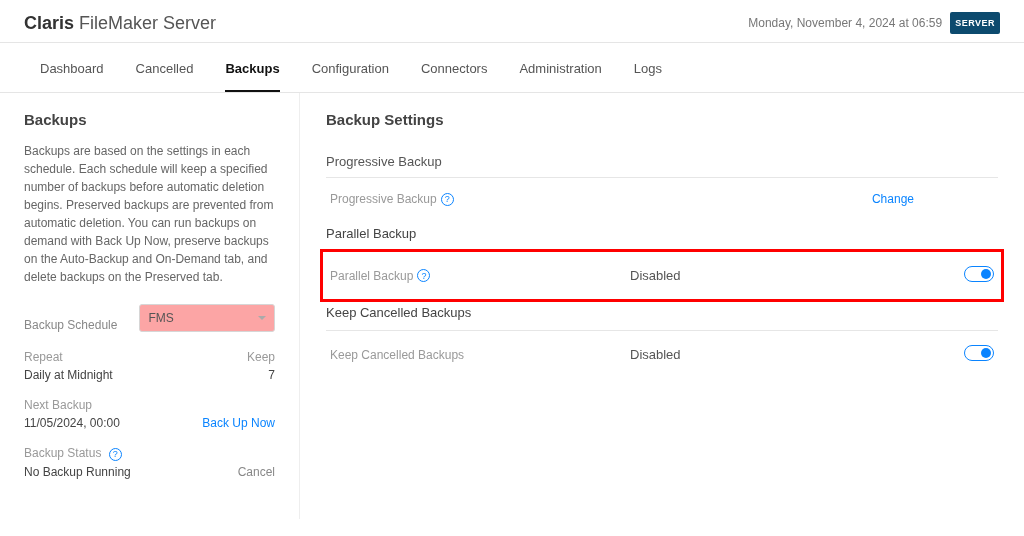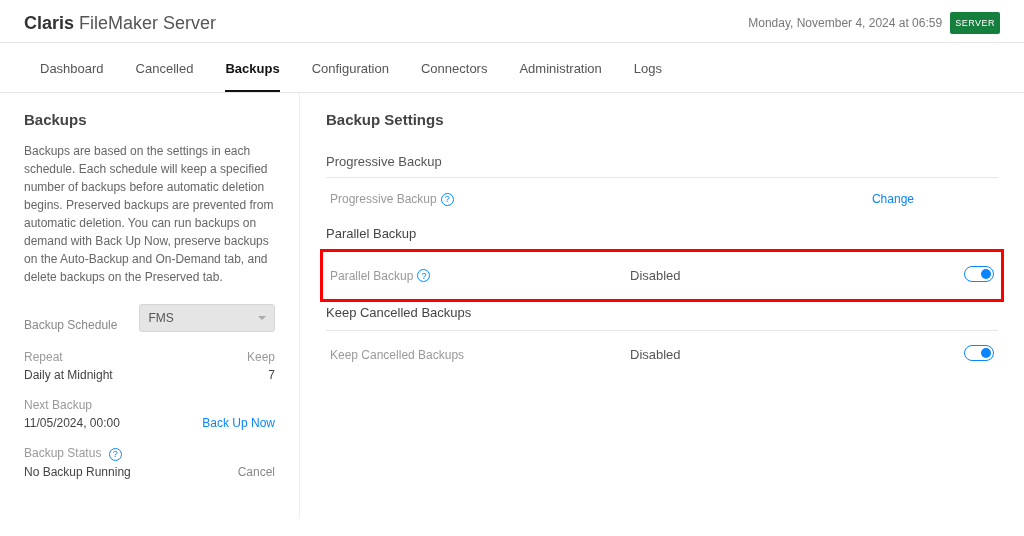--- a/index.html
+++ b/index.html
@@ -17,21 +17,21 @@
     justify-content: space-between;
     align-items: center;
     padding: 12px 24px 8px 24px;
     border-bottom: 1px solid #e5e5e5;
   }
   .brand { font-size: 18px; color: #333; }
   .brand .bold { font-weight: 700; }
   .brand .light { font-weight: 300; color: #555; }
   .header-right { display:flex; align-items:center; gap:8px; color:#777; font-size:12px; }
   .server-badge {
-    background:#15803d; color:#fff; font-size:9px; font-weight:400;
+    background:#0c4a6e; color:#fff; font-size:9px; font-weight:700;
     padding:6px 5px; border-radius:2px; letter-spacing:0.5px;
   }
   .tabs {
     display:flex; gap:32px; padding: 0 40px;
     border-bottom:1px solid #e5e5e5;
     font-size:13px;
   }
   .tab {
     padding:18px 0 14px 0; color:#555; cursor:pointer;
     border-bottom:2px solid transparent;
@@ -43,21 +43,21 @@
     padding: 18px 24px;
     border-right:1px solid #eee;
   }
   .sidebar h2 { font-size:15px; font-weight:600; color:#444; margin-bottom:14px; }
   .sidebar p { font-size:12px; color:#666; line-height:1.5; margin-bottom:18px; }
   .row-inline { display:flex; align-items:flex-end; gap:22px; margin-bottom:18px; }
   .label-muted { font-size:12px; color:#888; }
   .select {
     flex:1; border:1px solid #d6d6d6; border-radius:3px;
     padding:6px 24px 6px 8px; font-size:12px; color:#555;
-    background:#e5e5e5; position:relative; cursor:pointer;
+    background:#fca5a5; position:relative; cursor:pointer;
   }
   .select::after {
     content:""; position:absolute; right:8px; top:50%;
     width:0;height:0;border-left:4px solid transparent;
     border-right:4px solid transparent;border-top:4px solid #aaa;
     transform:translateY(-50%);
   }
   .kv { display:flex; justify-content:space-between; align-items:flex-start; margin-bottom:4px; }
   .kv .k { font-size:12px; color:#999; }
   .kv .v { font-size:12px; color:#444; }

